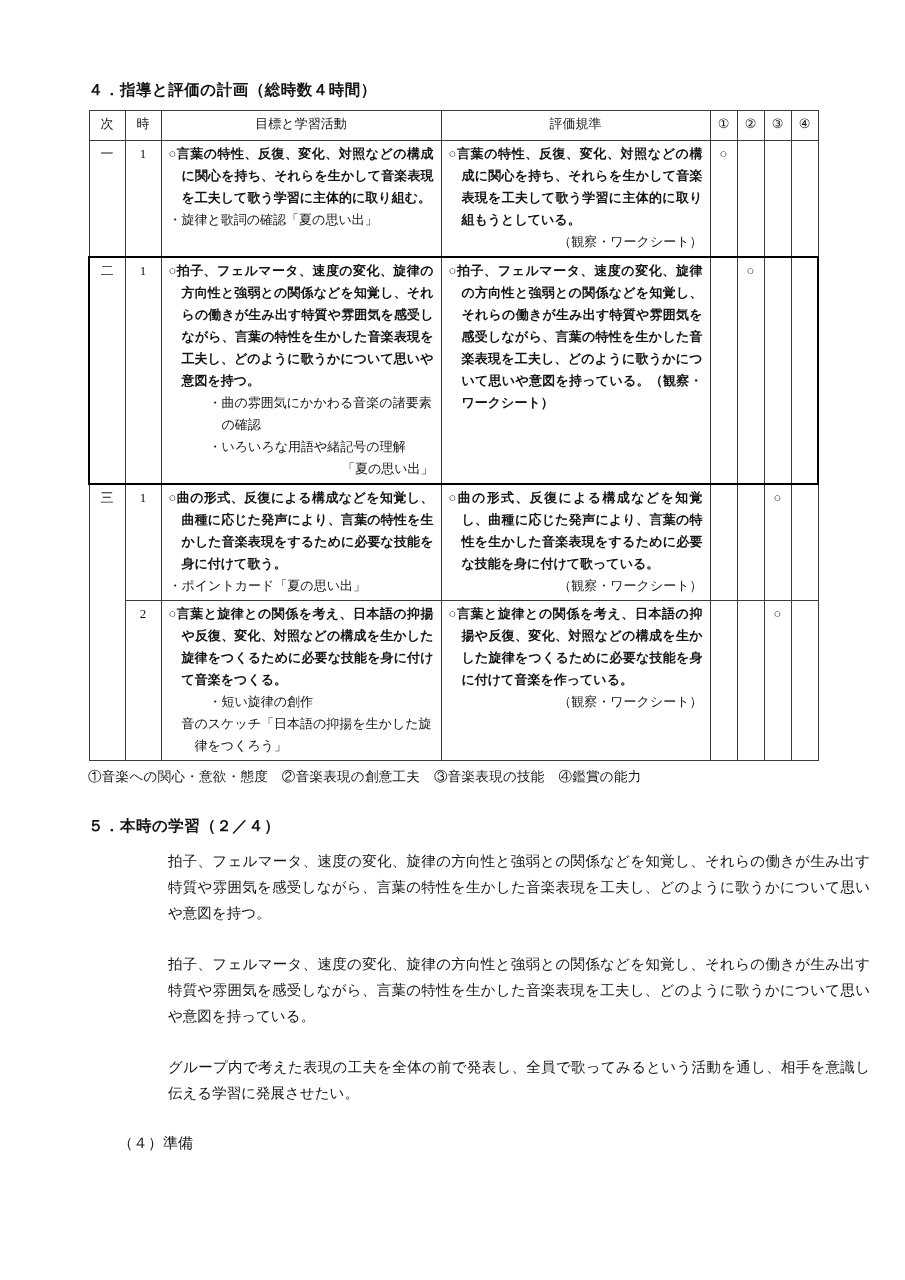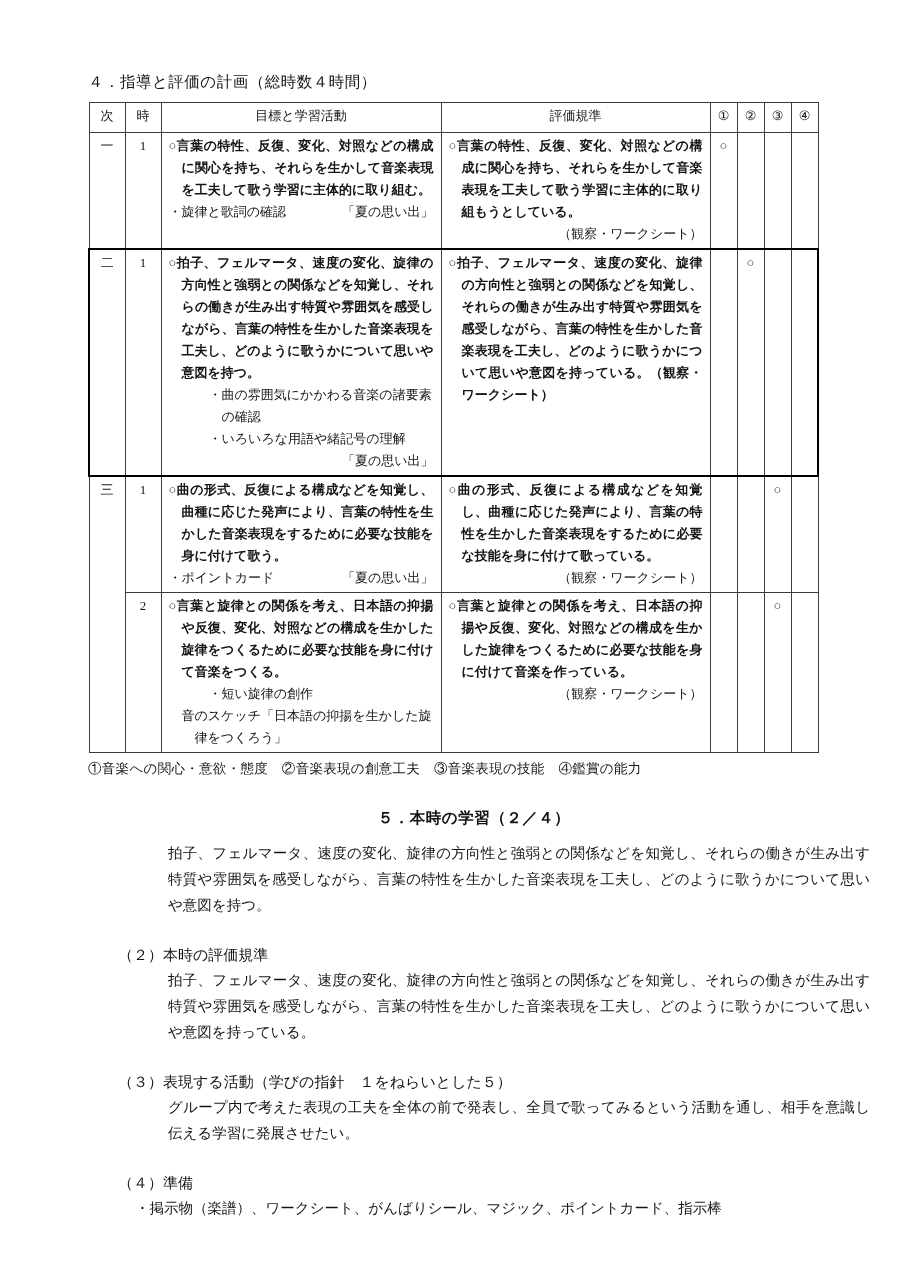--- a/index.html
+++ b/index.html
@@ -3,21 +3,21 @@
 <meta charset="utf-8">
 <style>
   html,body { margin:0; padding:0; background:#ffffff; }
   .page {
     width:905px; height:1280px; position:relative; overflow:hidden;
     background:#ffffff; color:#141414;
     font-family:"Liberation Serif","DejaVu Serif",serif;
   }
   .content { padding:72px 45px 0 88px; }
 
-  .doc-title { font-size:15.5px; font-weight:normal; letter-spacing:0.5px; }
+  .doc-title { font-size:15.5px; font-weight:bold; letter-spacing:0.5px;margin-top:8px; }
 
   
   table.plan {
     border-collapse:collapse; table-layout:fixed; width:725px;
     margin-top:9px; border:1.5px solid #000;
   }
   table.plan th, table.plan td {
     border:1px solid #3c3c3c; vertical-align:top;
     font-weight:normal; font-size:13px; line-height:22px;
     padding:2px 7px 3px 7px; overflow:hidden;
@@ -34,26 +34,26 @@
   tr.hl > td { border-top:2.5px solid #000; border-bottom:2.5px solid #000; }
   tr.hl > td.first { border-left:2.5px solid #000; }
   tr.hl > td.last  { border-right:2.5px solid #000; }
   tr.r2 > td { height:174px; }
 
   .ln { text-align:left; }
   .ln-main   { margin-left:1em; text-indent:-1em; text-align:justify;font-weight:bold; }
   .ln-bullet { margin-left:1em; text-indent:-1em;padding-left:40px; }
   .ln-hang2  { margin-left:2em; text-indent:-1em; }
   .ln-right  { text-align:right; }
-  .ln-split  { display:flex; justify-content:space-between; }
+  .ln-split  { display:flex; justify-content:flex-start; }
 
   .footnote { margin-top:7px; font-size:13.5px; letter-spacing:0.3px; }
 
   
-  .s5-title { margin-top:30px; font-size:15.5px; font-weight:bold; letter-spacing:0.5px;text-align:center; }
+  .s5-title { margin-top:30px; font-size:15.5px; font-weight:bold; letter-spacing:0.5px; }
   .s5-item  { margin-top:25px; }
   .s5-item.first { margin-top:11px; }
   .s5-head  { padding-left:30px; font-size:15px; line-height:24px; }
   .s5-body  {
     margin-left:80px; width:702px; font-size:14.5px; line-height:26px;
     text-align:justify;
   }
   .s5-note { float:right; padding-right:68px; }
   .s5-prep { margin-left:47px; width:735px; font-size:14.5px; line-height:26px; }
 </style>
@@ -167,28 +167,25 @@
 
     <div class="footnote">①音楽への関心・意欲・態度　②音楽表現の創意工夫　③音楽表現の技能　④鑑賞の能力</div>
 
     <div class="s5-title">５．本時の学習（２／４）</div>
 
     <div class="s5-item first">
       <div class="s5-body">拍子、フェルマータ、速度の変化、旋律の方向性と強弱との関係などを知覚し、それらの働きが生み出す特質や雰囲気を感受しながら、言葉の特性を生かした音楽表現を工夫し、どのように歌うかについて思いや意図を持つ。</div>
     </div>
 
     <div class="s5-item">
-      <div class="s5-head">（２）本時の評価規準</div>
       <div class="s5-body"><span>拍子、フェルマータ、速度の変化、旋律の方向性と強弱との関係などを知覚し、それらの働きが生み出す特質や雰囲気を感受しながら、言葉の特性を生かした音楽表現を工夫し、どのように歌うかについて思いや意図を持っている。</span></div>
     </div>
 
     <div class="s5-item">
-      <div class="s5-head">（３）表現する活動（学びの指針　１をねらいとした５）</div>
       <div class="s5-body">グループ内で考えた表現の工夫を全体の前で発表し、全員で歌ってみるという活動を通し、相手を意識し伝える学習に発展させたい。</div>
     </div>
 
     <div class="s5-item">
       <div class="s5-head">（４）準備</div>
-      <div class="s5-prep">・掲示物（楽譜）、ワークシート、がんばりシール、マジック、ポイントカード、指示棒</div>
     </div>
 
   </div>
 </div>
 
 </body></html>

